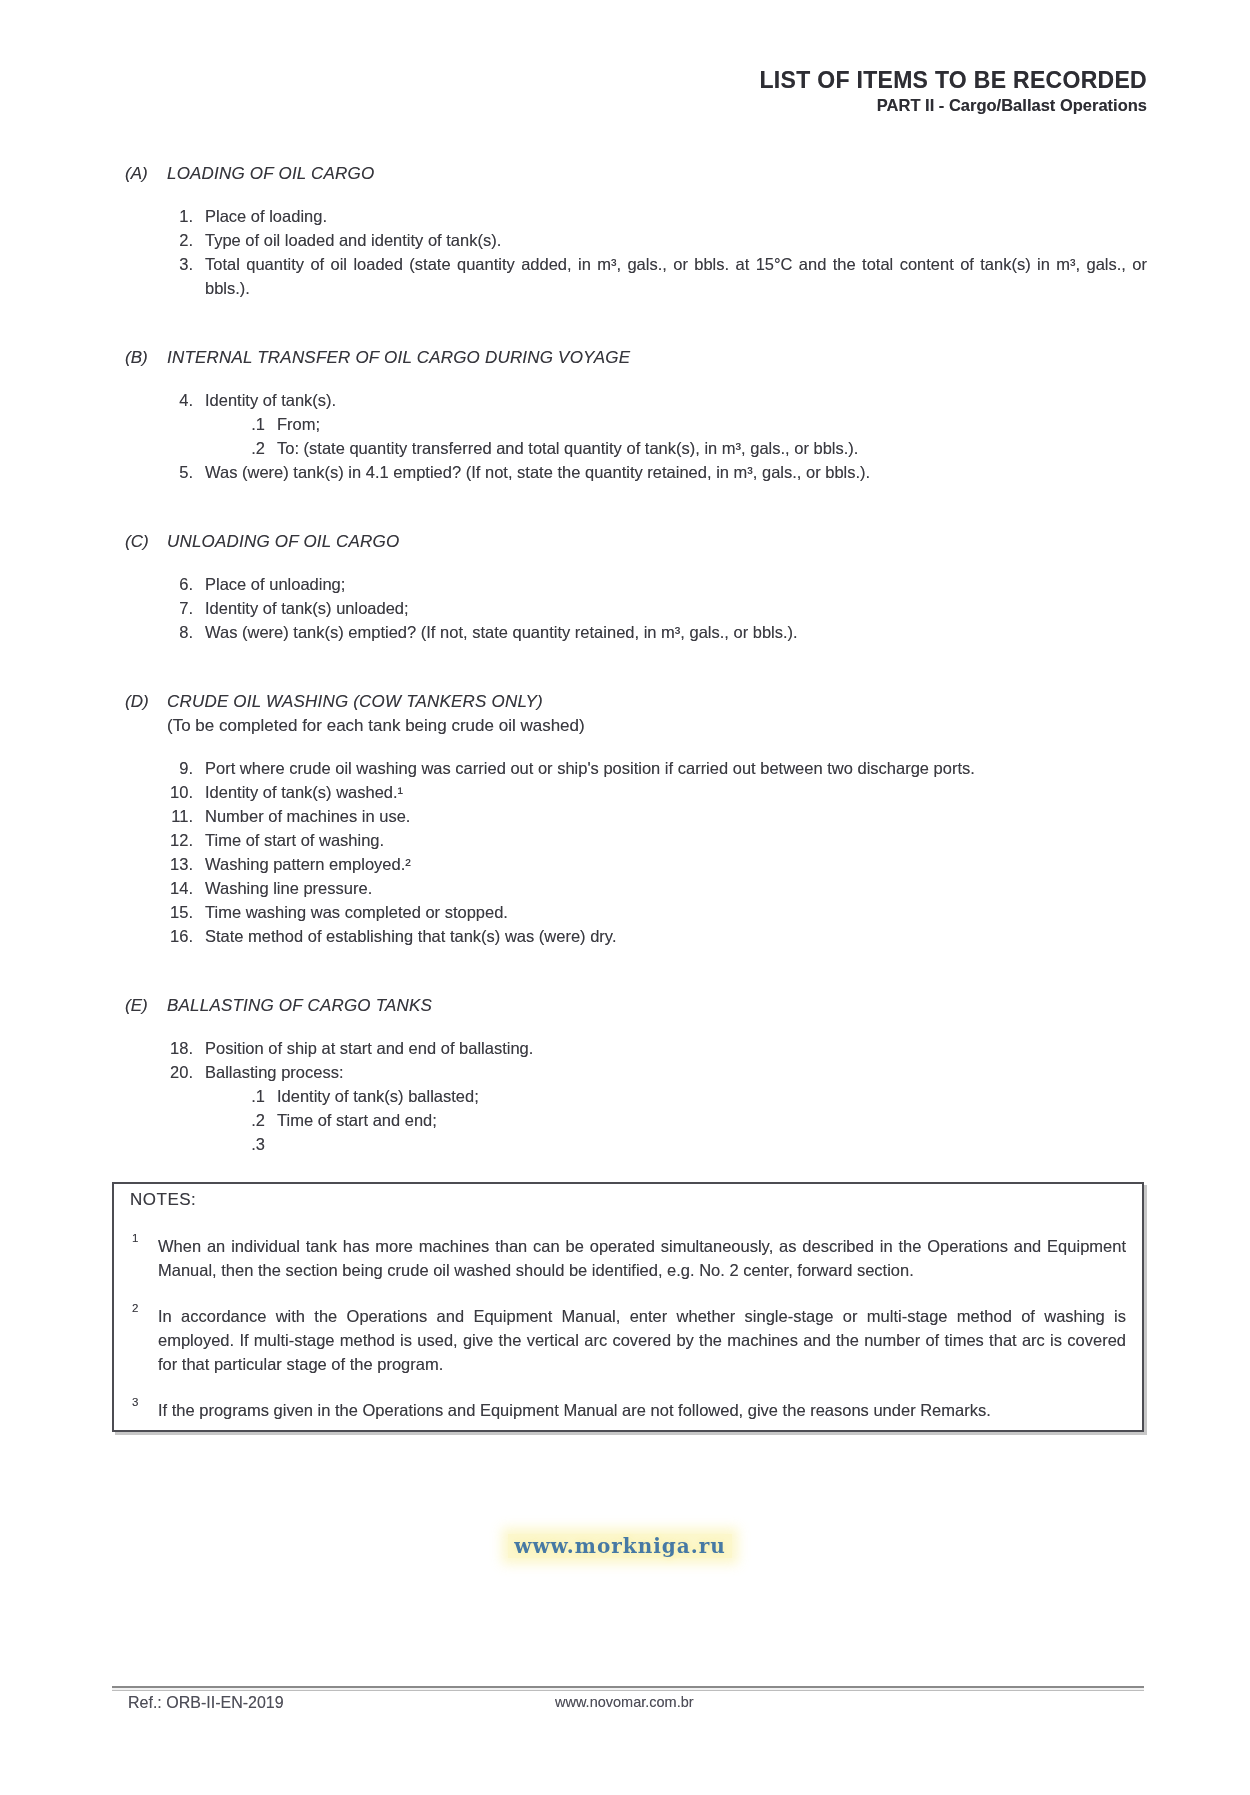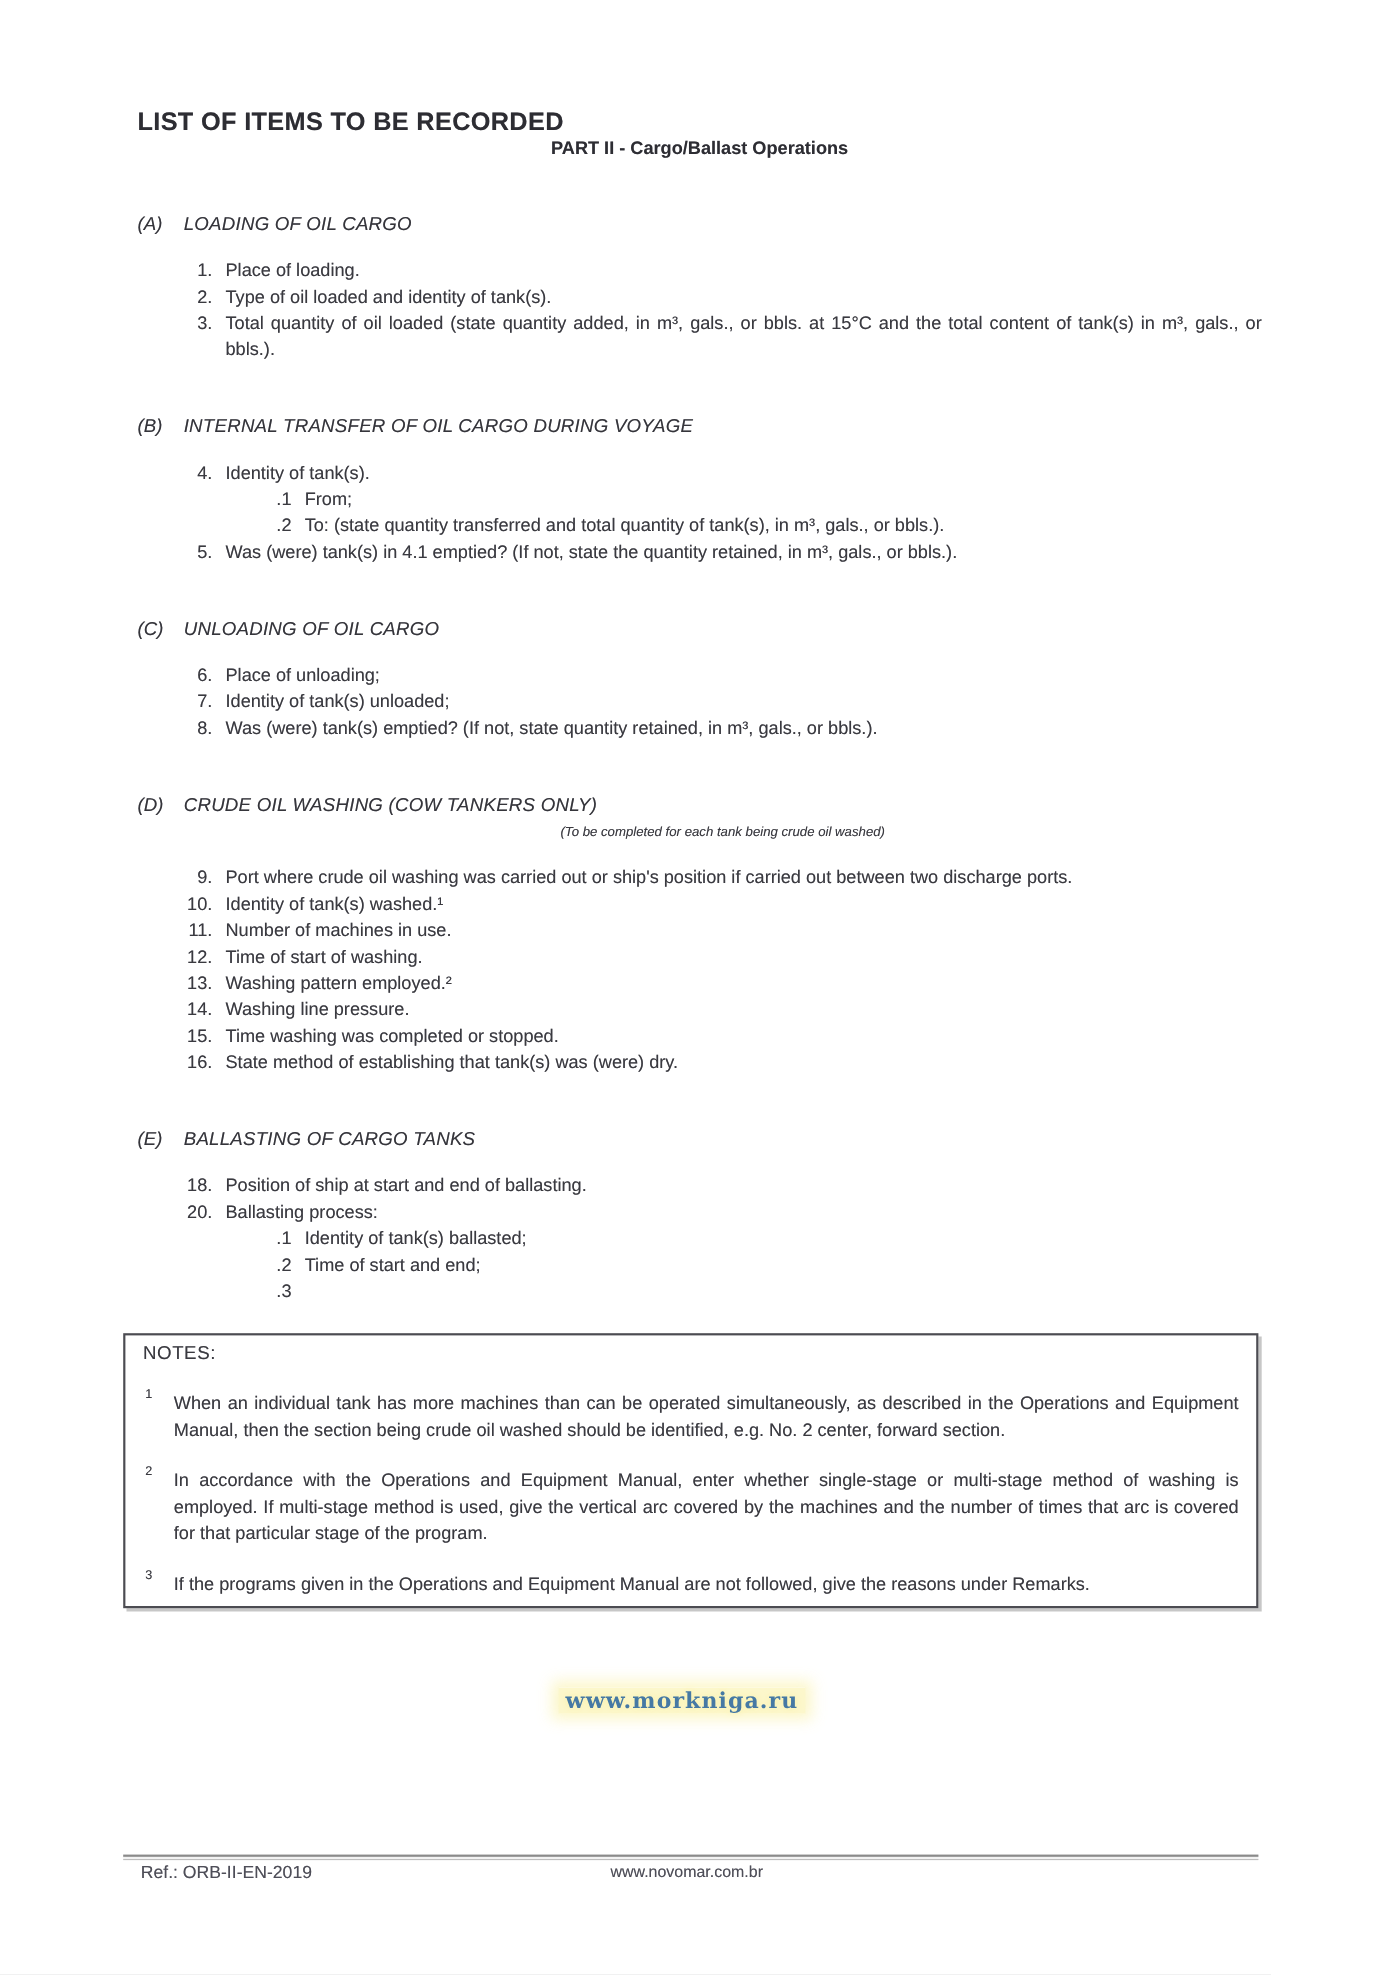--- a/index.html
+++ b/index.html
@@ -8,28 +8,28 @@
     width:1250px; height:1795px;
     margin:0 auto;
     background:#ffffff;
     font-family:"Liberation Sans", sans-serif;
     color:#3a3a40;
     text-shadow:0 0 0.5px rgba(70,70,80,0.5);
     overflow:hidden;
   }
   .content { position:absolute; left:125px; top:0; width:1022px; }
 
-  .doc-title  { margin-top:96px; text-align:left; font-weight:bold; font-size:23px; color:#2d2d33; letter-spacing:0.3px; line-height:28px; }
-  .doc-subtitle { text-align:center; font-weight:bold; font-size:16.5px; color:#2d2d33; line-height:22px; }
+  .doc-title  { margin-top:66px; text-align:right; font-weight:bold; font-size:23px; color:#2d2d33; letter-spacing:0.3px; line-height:28px; }
+  .doc-subtitle { text-align:right; font-weight:bold; font-size:16.5px; color:#2d2d33; line-height:22px; }
 
   .section { margin-top:46px; }
   .section-head { display:flex; font-style:italic; font-size:17px; line-height:24px; color:#35353b; }
   .section-head .label { flex:none; width:42px; }
   .section-head .htext { flex:1; letter-spacing:0.2px; }
-  .section-subhead { margin-left:42px; font-style:italic; font-size:12px; line-height:24px;text-align:center; }
+  .section-subhead { margin-left:42px; font-size:17px; line-height:24px; }
 
   .items { margin-top:18px; }
   .item { display:flex; font-size:16.5px; line-height:24px; }
   .item .num { flex:none; width:68px; text-align:right; }
   .item .text { flex:1; margin-left:12px; text-align:justify; }
   .item.sub .num { width:140px; }
 
   .notes {
     box-sizing:border-box;
     margin-top:26px; margin-left:-13px;

